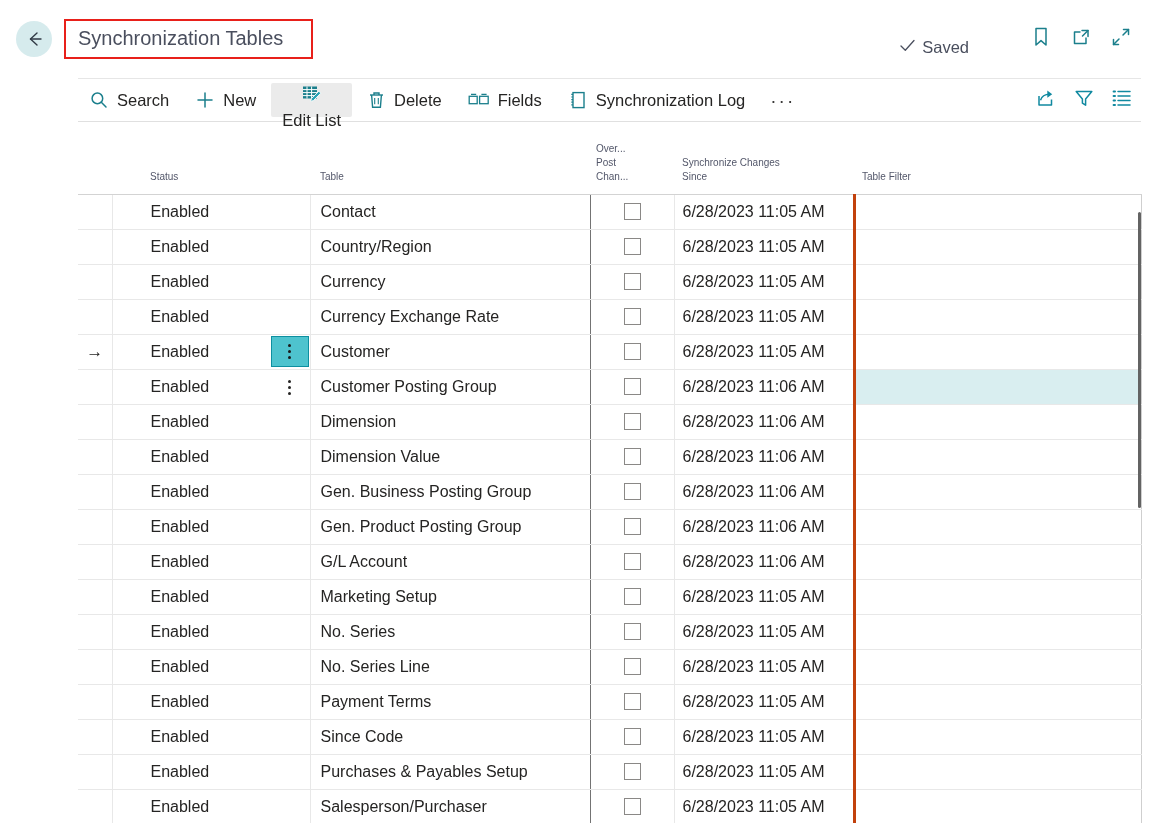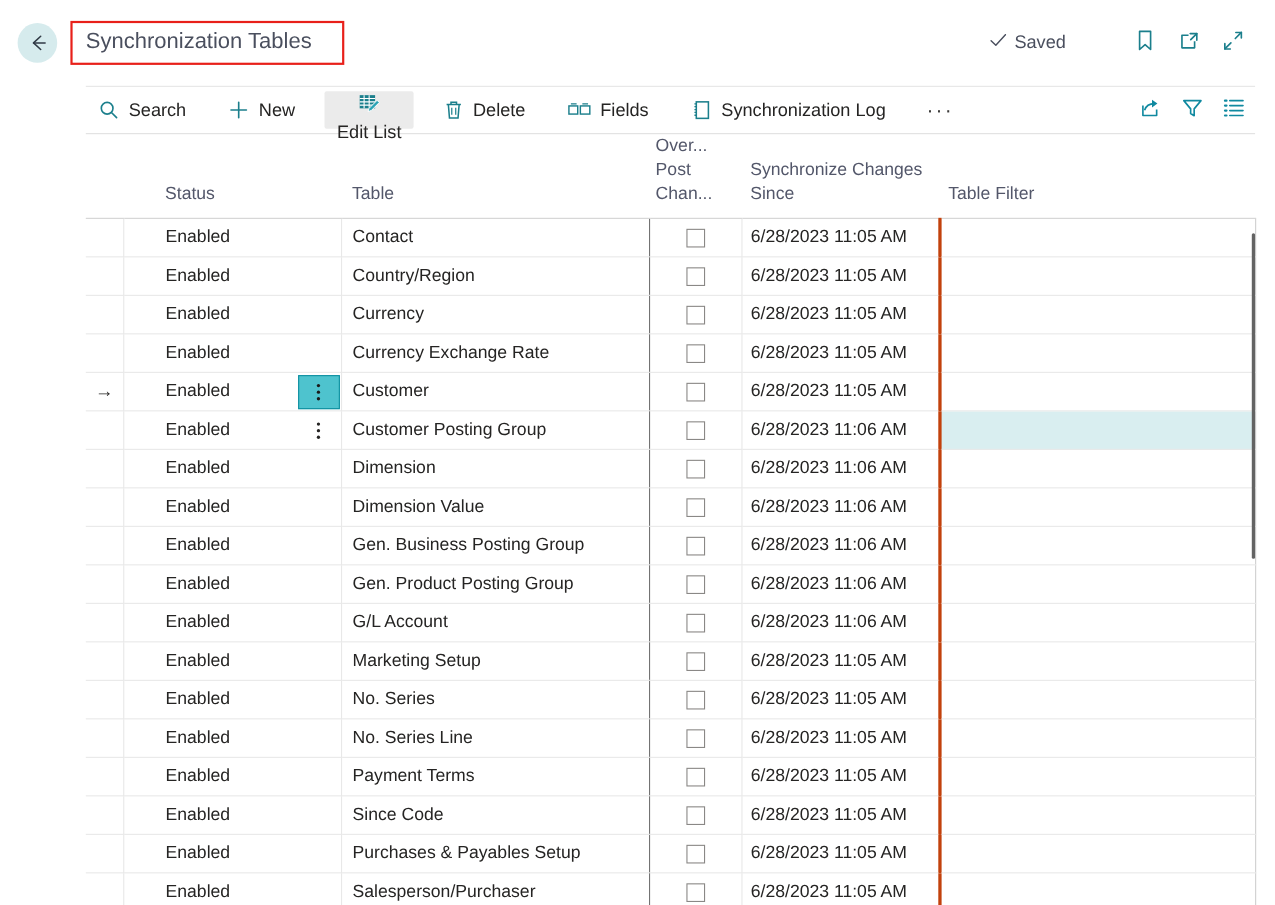--- a/index.html
+++ b/index.html
@@ -36,21 +36,21 @@
   }
   .page-title {
     font-size: 20px;
     color: #4a4f5e;
     line-height: 1;
     white-space: nowrap;
   }
   .titlebar-right {
     margin-left: auto;
     display: flex;
-    align-items: center;
+    align-items: flex-end;
     gap: 0px;
   }
   .saved {
     display: flex; align-items: center;
     color: #4a4f5e;
     font-size: 16.5px;
     margin-right: 52px;
     gap: 5px;
   }
   .tb-icon {
@@ -60,21 +60,21 @@
   }
 
   
   .cmdbar {
     height: 44px;
     margin: 0 18px 0 78px;
     border-top: 1px solid #e6e6e6;
     border-bottom: 1px solid #e0e0e0;
     display: flex;
     align-items: center;
-    gap: 16px;
+    gap: 4px;
   }
   .cmd {
     display: flex; align-items: center;
     height: 34px;
     padding: 0 11px;
     gap: 8px;
     color: #252423;
     font-size: 16.5px;
     white-space: nowrap;
     border-radius: 2px;
@@ -111,21 +111,21 @@
   table.grid col.c-stat  { width: 158px; }
   table.grid col.c-dots  { width: 40px; }
   table.grid col.c-table { width: 280px; }
   table.grid col.c-chk   { width: 84px; }
   table.grid col.c-date  { width: 180px; }
   table.grid col.c-filt  { width: 287px; }
 
   thead th {
     font-weight: normal;
     color: #53576a;
-    font-size: 16px;
+    font-size: 10px;
     text-align: left;
     vertical-align: bottom;
     padding: 0 0 10px 0;
     height: 72px;
     border-bottom: 1px solid #d3d3d3;
     line-height: 1.38;
   }
   th.h-stat  { padding-left: 38px; }
   th.h-table { padding-left: 10px; }
   th.h-over  { padding-left: 6px; white-space: normal; }

